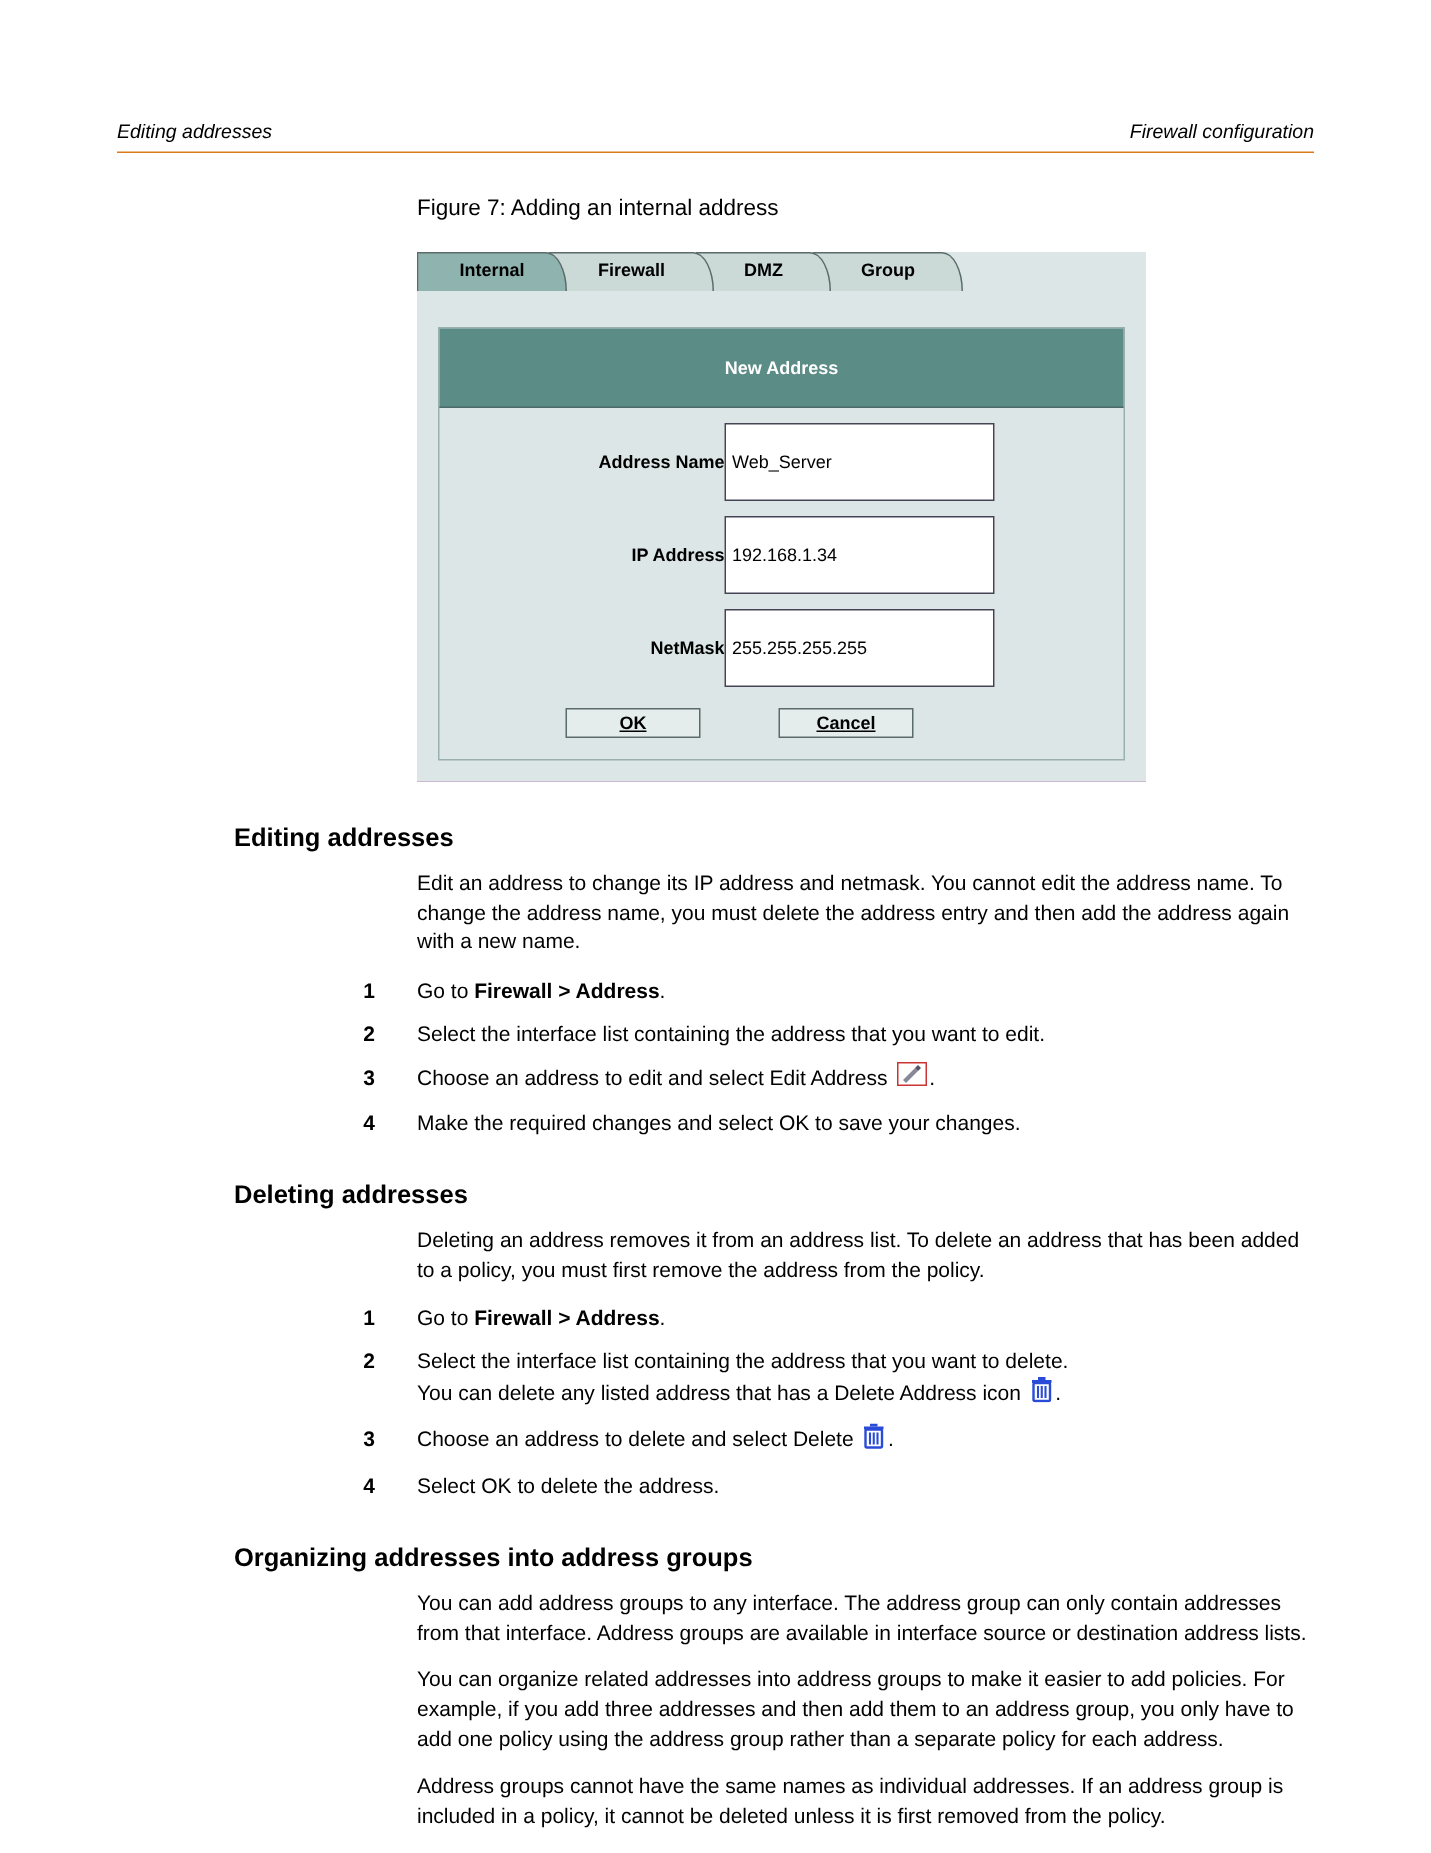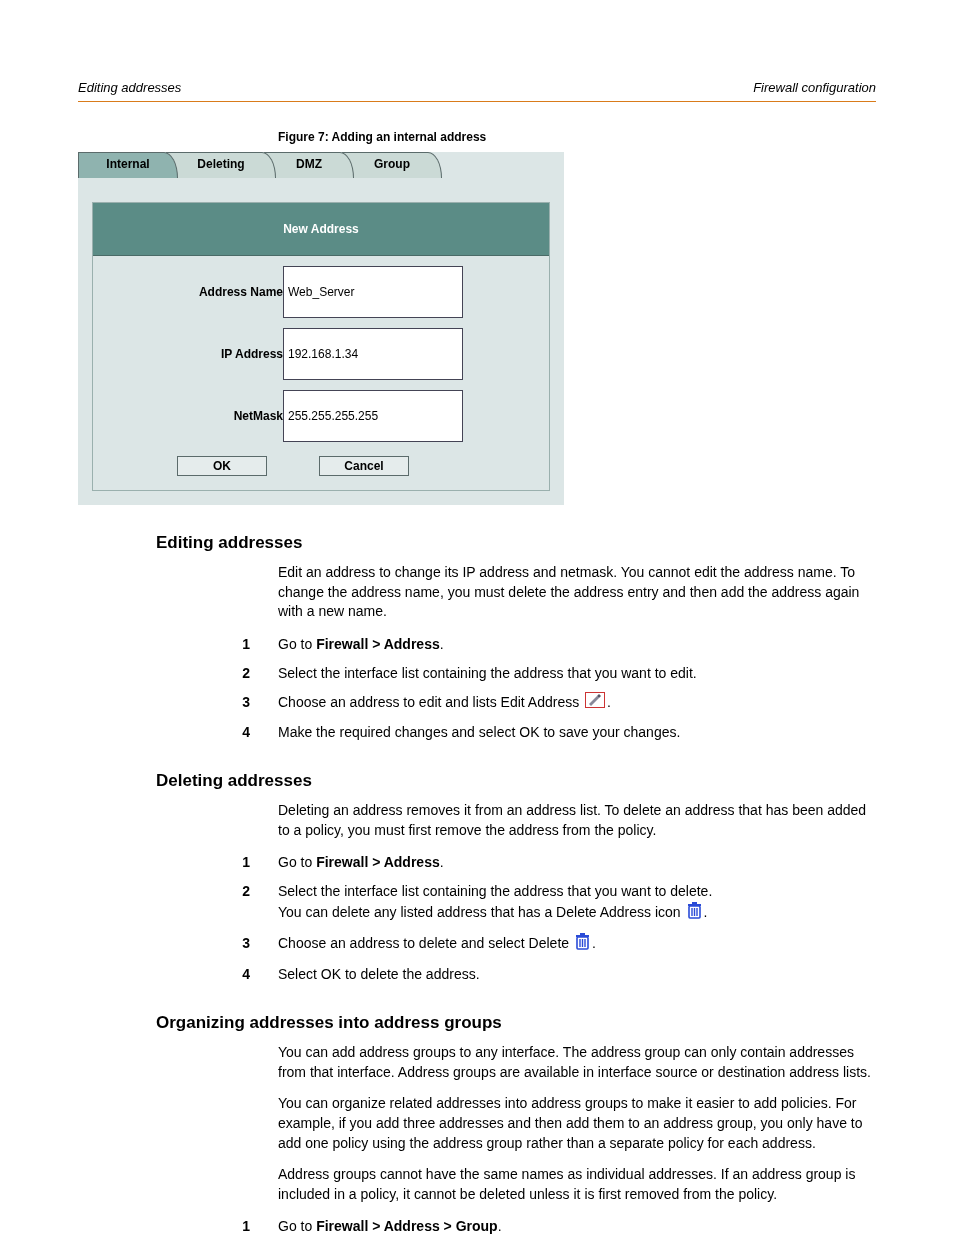--- a/index.html
+++ b/index.html
@@ -18,26 +18,27 @@
   .running-header {
     display: flex;
     justify-content: space-between;
     font-style: italic;
     font-size: 13px;
     border-bottom: 1.5px solid #d97b1a;
     padding-bottom: 6px;
     margin-bottom: 28px;
   }
   .figure-caption {
-    font-size: 12px;
-    font-weight: bold;
+    font-size: 15px;
+    font-weight: normal;
     margin-left: 200px;
-    margin-bottom: 8px;
+    margin-bottom: 21px;
   }
   .figure-box {
+    margin-left: 200px;
     width: 486px;
     background: #701a75;
     position: relative;
   }
   .tab-row {
     height: 28px;
     position: relative;
     background: #dce6e6;
   }
   .tab {
@@ -97,20 +98,21 @@
     font-family: Tahoma, Arial, sans-serif;
     font-size: 12px;
     padding: 18px 4px;
     border: 1px solid #445;
     background: #fff;
   }
   .form-buttons {
     display: flex;
     margin-top: 14px;
     padding: 0 20px;
+    text-decoration: underline;
   }
   .btn {
     font-family: Tahoma, Arial, sans-serif;
     font-size: 12px;
     font-weight: bold;
     background: #e5ecec;
     border: 1px solid #5b6b6b;
     padding: 2px 0;
     cursor: pointer;
   }
@@ -176,21 +178,21 @@
   <div class="running-header">
     <span>Editing addresses</span>
     <span>Firewall configuration</span>
   </div>
 
   <div class="figure-caption">Figure 7:   Adding an internal address</div>
 
   <div class="figure-box">
     <div class="tab-row">
       <div class="tab tab-active" style="left:0;   width:100px; z-index:5;">Internal</div>
-      <div class="tab tab-inactive" style="left:88px; width:110px; z-index:4;">Deleting</div>
+      <div class="tab tab-inactive" style="left:88px; width:110px; z-index:4;">Firewall</div>
       <div class="tab tab-inactive" style="left:186px;width:90px;  z-index:3;">DMZ</div>
       <div class="tab tab-inactive" style="left:264px;width:100px; z-index:2;">Group</div>
     </div>
     <div class="panel-body">
       <div class="panel-inner">
         <div class="panel-title">New Address</div>
         <div class="form-row">
           <div class="form-label">Address Name</div>
           <input class="form-input" value="Web_Server" style="">
         </div>
@@ -216,21 +218,21 @@
     <li>
         <span class="num">1</span>
         <span class="txt"><span>Go to </span><b>Firewall &gt; Address</b><span>.</span></span>
       </li>
     <li>
         <span class="num">2</span>
         <span class="txt">Select the interface list containing the address that you want to edit.</span>
       </li>
     <li>
         <span class="num">3</span>
-        <span class="txt"><span>Choose an address to edit and lists Edit Address </span><span class="inline-icon"><svg class="edit-icon-svg" viewBox="0 0 20 16">
+        <span class="txt"><span>Choose an address to edit and select Edit Address </span><span class="inline-icon"><svg class="edit-icon-svg" viewBox="0 0 20 16">
               <rect x="0.5" y="0.5" width="19" height="15" fill="#fff" stroke="#c33"></rect>
               <path d="M4 12 L12 4 L14 6 L6 14 Z" fill="#889"></path>
               <path d="M12 4 L14 2 L16 4 L14 6 Z" fill="#556"></path>
             </svg></span><span>.</span></span>
       </li>
     <li>
         <span class="num">4</span>
         <span class="txt">Make the required changes and select OK to save your changes.</span>
       </li>
   </ol>

